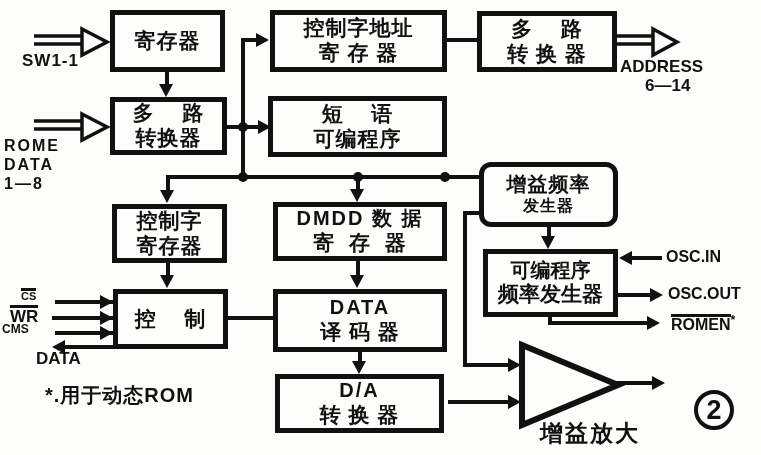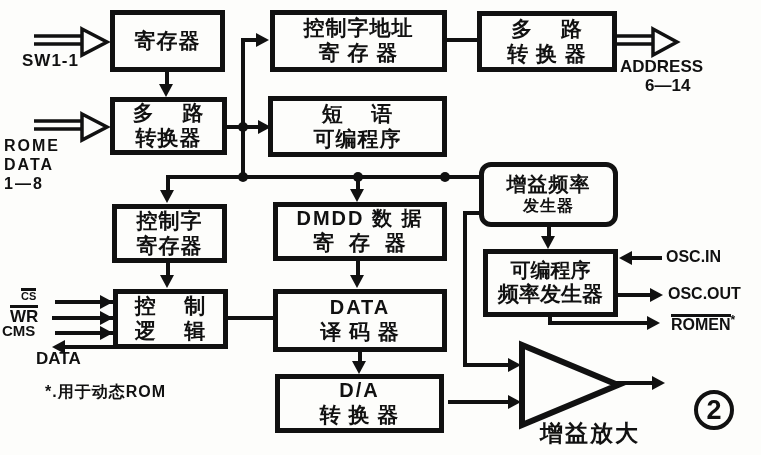--- a/index.html
+++ b/index.html
@@ -64,21 +64,20 @@
     <span>寄存器</span>
   </div>
 
   <div class="box" style="left:273px;top:202px;width:174px;height:59px;text-align:right;">
     <span class="lat">DMDD 数 据</span>
     <span>寄  存  器</span>
   </div>
 
   <div class="box" style="left:113px;top:289px;width:115px;height:60px;">
     <span>控    制</span>
-    <span>逻    辑</span>
   </div>
 
   <div class="box" style="left:273px;top:289px;width:174px;height:63px;">
     <span class="lat">DATA</span>
     <span>译 码 器</span>
   </div>
 
   <div class="box" style="left:275px;top:374px;width:169px;height:59px;">
     <span class="lat">D/A</span>
     <span>转 换 器</span>
@@ -172,27 +171,27 @@
 
   <div class="lbl" style="left:22px;top:51px;font-size:17px;letter-spacing:1px;">SW1-1</div>
 
   <div class="lbl" style="left:4px;top:136px;font-size:16px;line-height:19px;letter-spacing:2px;"><span>ROME</span><br><span>DATA</span><br><span>1—8</span></div>
 
   <div class="lbl" style="left:620px;top:57px;font-size:17px;">ADDRESS</div>
   <div class="lbl" style="left:645px;top:76px;font-size:17px;">6—14</div>
 
   <div class="lbl" style="left:13px;top:288px;font-size:11px;margin-left:8px;"><span class="ov">CS</span></div>
   <div class="lbl" style="left:10px;top:305px;font-size:17px;"><span class="ov">WR</span></div>
-  <div class="lbl" style="left:2px;top:322px;font-size:15px;text-align:right;">CMS</div>
+  <div class="lbl" style="left:2px;top:322px;font-size:12px;text-align:right;">CMS</div>
   <div class="lbl" style="left:36px;top:349px;font-size:17px;">DATA</div>
 
   <div class="lbl" style="left:666px;top:248px;font-size:16px;">OSC.IN</div>
   <div class="lbl" style="left:668px;top:285px;font-size:16px;">OSC.OUT</div>
   <div class="lbl" style="left:671px;top:313px;font-size:16px;"><span class="ov">ROMEN</span><sup>*</sup></div>
 
-  <div class="lbl" style="left:45px;top:382px;font-size:16px;letter-spacing:1px;">*.用于动态ROM</div>
+  <div class="lbl" style="left:45px;top:382px;font-size:20px;letter-spacing:1px;">*.用于动态ROM</div>
   <div class="lbl" style="left:540px;top:418px;font-size:23px;letter-spacing:2px;">增益放大</div>
 
   <div class="fig-circle" style="left:694px;top:390px;">
       <span>2</span>
     </div>
 
 </div>
 
 </body></html>

